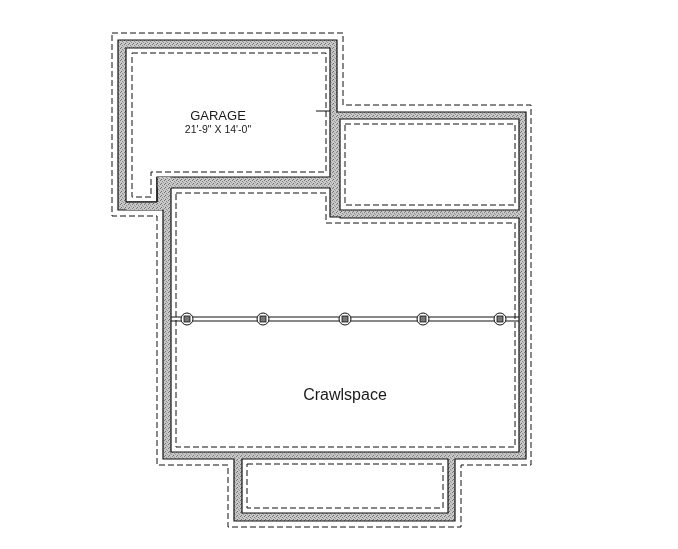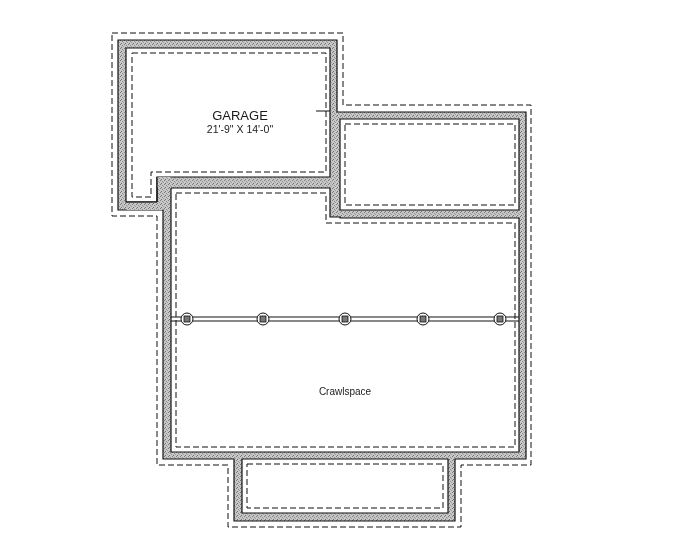--- a/index.html
+++ b/index.html
@@ -1,22 +1,22 @@
 <!DOCTYPE html>
 <html><head>
 <meta charset="utf-8">
 <style>
   html, body { margin:0; padding:0; background:#ffffff; }
   body { width:678px; height:549px; overflow:hidden; position:relative; font-family:"Liberation Sans", sans-serif; }
   svg { position:absolute; left:0; top:0; }
   .lbl { position:absolute; text-align:center; color:#1a1a1a; font-family:"Liberation Sans", sans-serif; white-space:nowrap; }
-  #garage-label { left:180px; top:108px; width:120px; }
+  #garage-label { left:158px; top:108px; width:120px; }
   #garage-label .name { font-size:13px; line-height:15px; }
   #garage-label .sub { font-size:10.5px; line-height:13px; }
-  #crawl-label { left:280px; top:386px; width:130px; font-size:10px; }
+  #crawl-label { left:280px; top:386px; width:130px; font-size:16px; }
 </style>
 </head>
 <body>
 
 <svg width="678" height="549" viewBox="0 0 678 549" xmlns="http://www.w3.org/2000/svg">
   <defs>
     <pattern id="conc" width="4" height="4" patternUnits="userSpaceOnUse">
       <rect width="4" height="4" fill="#c8c8c8"></rect>
       <rect x="0" y="0" width="1" height="1" fill="#7a7a7a"></rect>
       <rect x="2" y="1" width="1" height="1" fill="#8a8a8a"></rect>

